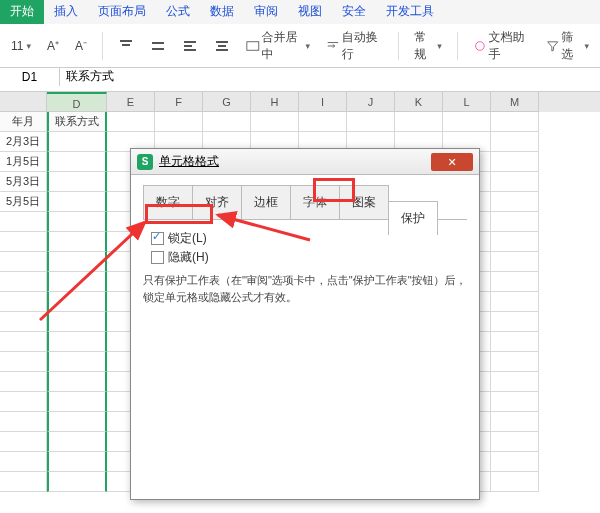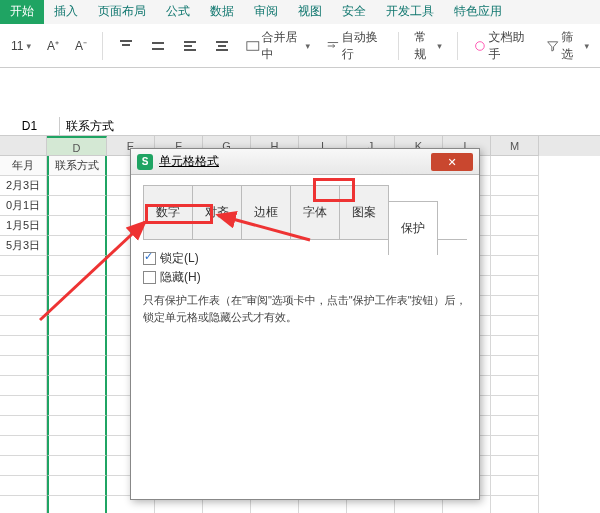--- a/index.html
+++ b/index.html
@@ -1,31 +1,31 @@
 <!DOCTYPE html>
 <html><head>
 <meta charset="utf-8">
 <style>
 * { box-sizing: border-box; margin: 0; padding: 0; font-family: "Microsoft YaHei", sans-serif; }
 body { width: 600px; height: 513px; overflow: hidden; background: #fff; position: relative; }
 
 
 .ribbon-tabs { display: flex; height: 24px; background: #f5f5f5; font-size: 12px; align-items: flex-end; }
-.ribbon-tab { padding: 4px 10px; color: #0f766e; cursor: pointer; }
+.ribbon-tab { padding: 4px 10px; color: #1d4ed8; cursor: pointer; }
 .ribbon-tab.active { background: #1fa463; color: #fff; }
 
 
 .toolbar { display: flex; align-items: center; height: 44px; background: #fff; border-bottom: 1px solid #ccc; padding: 0 6px; gap: 6px; font-size: 12px; color: #444; }
 .tb-sep { width: 1px; height: 28px; background: #ddd; margin: 0 4px; }
 .tb-btn { display: flex; align-items: center; gap: 2px; padding: 2px 4px; border: 1px solid transparent; }
 .tb-ico { width: 16px; height: 16px; display: inline-block; }
 .dd { font-size: 9px; color: #666; margin-left: 1px; }
 
 
-.formula-bar { height: 24px; border-bottom: 1px solid #ccc; display: flex; align-items: flex-end; font-size: 12px; margin-top: 44px; }
+.formula-bar { height: 24px; border-bottom: 1px solid #ccc; display: flex; align-items: flex-start; font-size: 12px; }
 .name-box { width: 60px; text-align: center; border-right: 1px solid #ccc; padding: 2px; }
 .fx-val { padding-left: 6px; }
 
 
 .grid { position: relative; }
 .col-headers { display: flex; height: 20px; background: #e8e8e8; font-size: 11px; color: #555; }
 .ch { flex: none; text-align: center; border-right: 1px solid #ccc; border-bottom: 1px solid #ccc; line-height: 20px; }
 .ch.sel { background: #d4e8d4; border-top: 2px solid #1fa463; }
 .row { display: flex; height: 20px; }
 .cell { flex: none; border-right: 1px solid #d8d8d8; border-bottom: 1px solid #d8d8d8; font-size: 11px; line-height: 19px; padding: 0 4px; text-align: center; color: #333; overflow: hidden; white-space: nowrap; background:#fff; }
@@ -34,23 +34,23 @@
 
 
 .dialog { position: absolute; left: 130px; top: 148px; width: 350px; height: 352px; background: #fff; border: 1px solid #888; box-shadow: 2px 2px 8px rgba(0,0,0,.3); }
 .dlg-title { height: 26px; background: linear-gradient(#f8f8f8,#e8e8e8); display: flex; align-items: center; padding: 0 6px; font-size: 12px; gap: 6px; border-bottom:1px solid #bbb;}
 .dlg-ico { width:16px; height:16px; background:#1fa463; border-radius:3px; display:flex; align-items:center; justify-content:center; color:#fff; font-size:10px; font-weight:bold;}
 .dlg-title-text { flex:1;text-decoration:underline; }
 .dlg-close { width:42px; height:18px; background:#c9472f; color:#fff; text-align:center; font-size:11px; line-height:18px; border-radius:2px; }
 
 .dlg-body { padding: 10px 12px; font-size: 12px; color:#333; }
 .dlg-tabs { display:flex; border-bottom:1px solid #bbb; margin-bottom:10px; }
-.dlg-tab { padding:18px 12px; border:1px solid #bbb; border-bottom:none; background:#f0f0f0; margin-right:-1px; position:relative; }
+.dlg-tab { padding:8px 12px; border:1px solid #bbb; border-bottom:none; background:#f0f0f0; margin-right:-1px; position:relative; }
 .dlg-tab.active { background:#fff; top:16px; }
-.chk-row { display:flex; align-items:center; gap:4px; margin:2px 0; }
+.chk-row { display:flex; align-items:center; gap:4px; margin:2px 8px; }
 .chk { width:13px; height:13px; border:1px solid #888; background:#fff; display:inline-block; position:relative;}
 .chk.on::after { content:"✓"; position:absolute; left:0; top:-3px; font-size:11px; color:#2a6fc9; }
 .help { font-size:11px; color:#444; margin-top:6px; line-height:1.5; }
 
 
 .redbox { position:absolute; border:3px solid #e33; pointer-events:none; }
 
 
 .arrow-svg { position:absolute; left:0; top:0; pointer-events:none; }
 
@@ -63,21 +63,20 @@
 <div class="ribbon-tabs">
   <span class="ribbon-tab active">开始</span>
   <span class="ribbon-tab">插入</span>
   <span class="ribbon-tab">页面布局</span>
   <span class="ribbon-tab">公式</span>
   <span class="ribbon-tab">数据</span>
   <span class="ribbon-tab">审阅</span>
   <span class="ribbon-tab">视图</span>
   <span class="ribbon-tab">安全</span>
   <span class="ribbon-tab">开发工具</span>
-  <span class="ribbon-tab">特色应用</span>
 </div>
 
 <div class="toolbar">
   <span class="tb-btn">
       <span>11</span>
       <span class="dd">▾</span>
     </span>
   <span class="tb-btn">A⁺</span>
   <span class="tb-btn">A⁻</span>
   <span class="tb-sep"></span>
@@ -181,47 +180,47 @@
         <div class="cell w-n"></div>
         <div class="cell w-n"></div>
         <div class="cell w-n"></div>
         <div class="cell w-n"></div>
         <div class="cell w-n"></div>
         <div class="cell w-n"></div>
         <div class="cell w-n"></div>
         <div class="cell w-n"></div>
       </div>
       <div class="row">
-        <div class="cell w-a">0月1日</div>
-        <div class="cell w-d selcol"></div>
-        <div class="cell w-n"></div>
-        <div class="cell w-n"></div>
-        <div class="cell w-n"></div>
-        <div class="cell w-n"></div>
-        <div class="cell w-n"></div>
-        <div class="cell w-n"></div>
-        <div class="cell w-n"></div>
-        <div class="cell w-n"></div>
-        <div class="cell w-n"></div>
-      </div>
-      <div class="row">
         <div class="cell w-a">1月5日</div>
         <div class="cell w-d selcol"></div>
         <div class="cell w-n"></div>
         <div class="cell w-n"></div>
         <div class="cell w-n"></div>
         <div class="cell w-n"></div>
         <div class="cell w-n"></div>
         <div class="cell w-n"></div>
         <div class="cell w-n"></div>
         <div class="cell w-n"></div>
         <div class="cell w-n"></div>
       </div>
       <div class="row">
         <div class="cell w-a">5月3日</div>
+        <div class="cell w-d selcol"></div>
+        <div class="cell w-n"></div>
+        <div class="cell w-n"></div>
+        <div class="cell w-n"></div>
+        <div class="cell w-n"></div>
+        <div class="cell w-n"></div>
+        <div class="cell w-n"></div>
+        <div class="cell w-n"></div>
+        <div class="cell w-n"></div>
+        <div class="cell w-n"></div>
+      </div>
+      <div class="row">
+        <div class="cell w-a">5月5日</div>
         <div class="cell w-d selcol"></div>
         <div class="cell w-n"></div>
         <div class="cell w-n"></div>
         <div class="cell w-n"></div>
         <div class="cell w-n"></div>
         <div class="cell w-n"></div>
         <div class="cell w-n"></div>
         <div class="cell w-n"></div>
         <div class="cell w-n"></div>
         <div class="cell w-n"></div>

